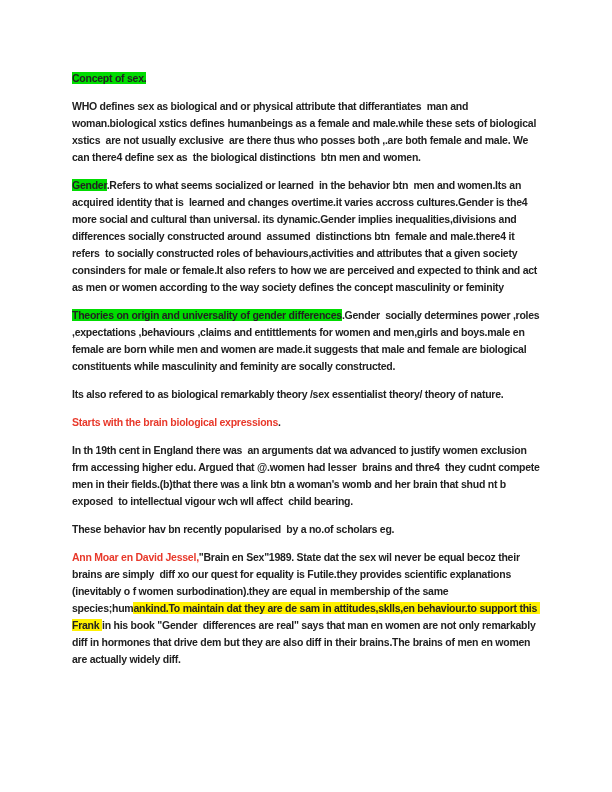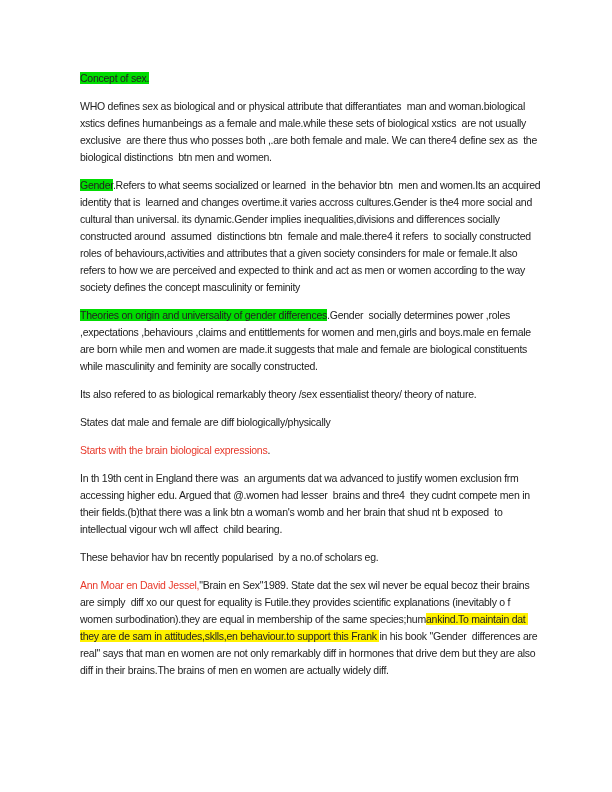--- a/index.html
+++ b/index.html
@@ -19,37 +19,37 @@
     position: absolute;
     left: 72px;
     top: 70px;
     width: 472px;
     font-size: 10.5px;
     line-height: 17px;
     letter-spacing: -0.25px;
     color: var(--text, #212121);
   }
   .para {
-    margin: 0 0 11px 8px;
+    margin: 0 0 11px 0;
     white-space: pre-wrap;
+    font-weight: bold;
   }
   .run { color: inherit; }
   .hl-green  { background-color: var(--green, #00dc00); }
   .hl-yellow { background-color: var(--yellow, #fff100); }
   .red-text  { color: var(--red, #e8392b); }
 </style>
 </head>
 <body>
 
 <div class="page">
   <div class="doc-body">
       <p class="para"><span class="run hl-green">Concept of sex.</span></p>
       <p class="para"><span class="run">WHO defines sex as biological and or physical attribute that differantiates  man and woman.biological xstics defines humanbeings as a female and male.while these sets of biological xstics  are not usually exclusive  are there thus who posses both ,.are both female and male. We can there4 define sex as  the biological distinctions  btn men and women.</span></p>
       <p class="para"><span class="run hl-green">Gender</span><span class="run">.Refers to what seems socialized or learned  in the behavior btn  men and women.Its an acquired identity that is  learned and changes overtime.it varies accross cultures.Gender is the4 more social and cultural than universal. its dynamic.Gender implies inequalities,divisions and differences socially constructed around  assumed  distinctions btn  female and male.there4 it refers  to socially constructed roles of behaviours,activities and attributes that a given society consinders for male or female.It also refers to how we are perceived and expected to think and act as men or women according to the way society defines the concept masculinity or feminity</span></p>
       <p class="para"><span class="run hl-green">Theories on origin and universality of gender differences</span><span class="run">.Gender  socially determines power ,roles ,expectations ,behaviours ,claims and entittlements for women and men,girls and boys.male en female are born while men and women are made.it suggests that male and female are biological constituents while masculinity and feminity are socally constructed.</span></p>
       <p class="para"><span class="run">Its also refered to as biological remarkably theory /sex essentialist theory/ theory of nature.</span></p>
-      <p class="para"><span class="run">States dat male and female are diff biologically/physically</span></p>
       <p class="para"><span class="run red-text">Starts with the brain biological expressions</span><span class="run">.</span></p>
       <p class="para"><span class="run">In th 19th cent in England there was  an arguments dat wa advanced to justify women exclusion frm accessing higher edu. Argued that @.women had lesser  brains and thre4  they cudnt compete men in their fields.(b)that there was a link btn a woman's womb and her brain that shud nt b exposed  to intellectual vigour wch wll affect  child bearing.</span></p>
       <p class="para"><span class="run">These behavior hav bn recently popularised  by a no.of scholars eg.</span></p>
       <p class="para"><span class="run red-text">Ann Moar en David Jessel,</span><span class="run">"Brain en Sex"1989. State dat the sex wil never be equal becoz their brains are simply  diff xo our quest for equality is Futile.they provides scientific explanations (inevitably o f women surbodination).they are equal in membership of the same species;hum</span><span class="run hl-yellow">ankind.To maintain dat they are de sam in attitudes,sklls,en behaviour.to support this Frank </span><span class="run">in his book "Gender  differences are real" says that man en women are not only remarkably diff in hormones that drive dem but they are also diff in their brains.The brains of men en women are actually widely diff.</span></p>
     </div>
 </div>
 
 </body></html>

